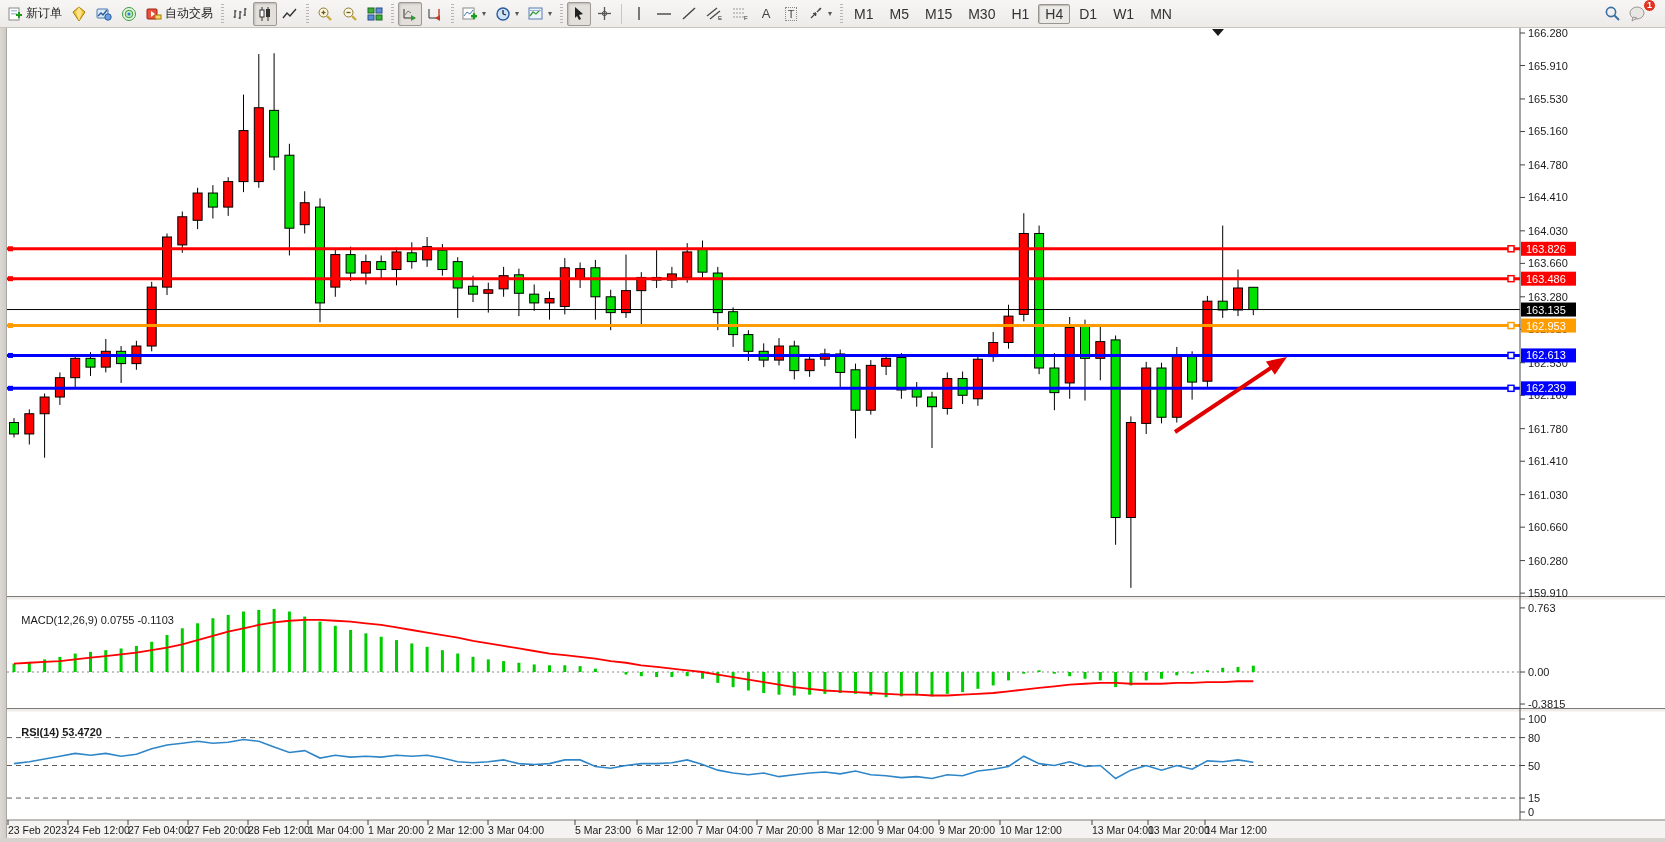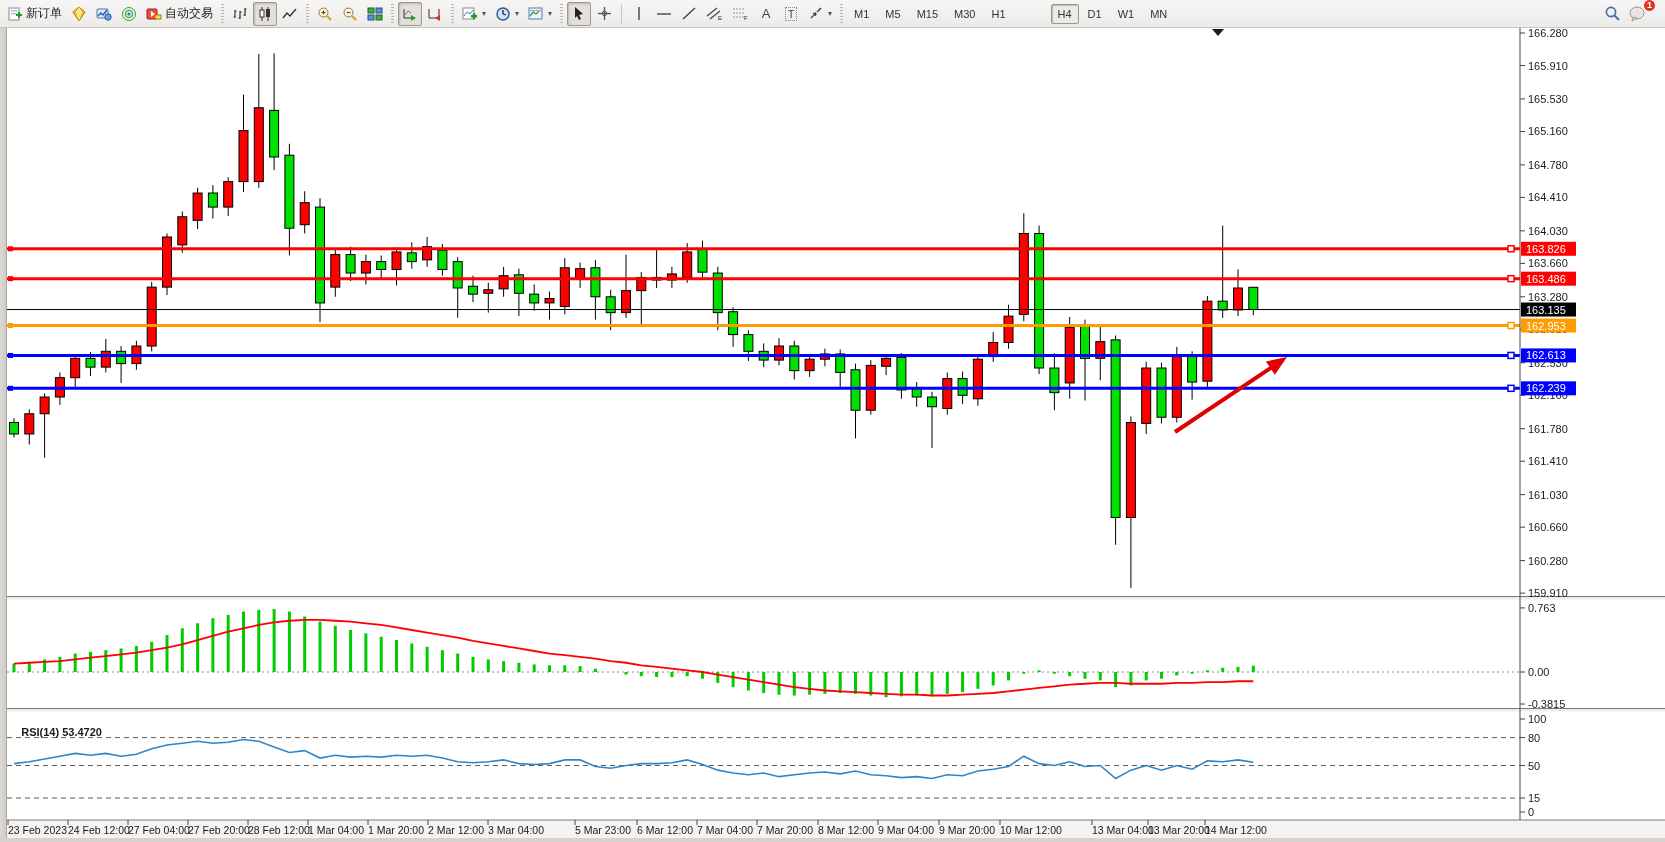--- a/index.html
+++ b/index.html
@@ -14,22 +14,22 @@
     display:flex; align-items:center; padding:0 4px; gap:1px;
   }
   .tbtn {
     height:24px; min-width:24px; display:flex; align-items:center; justify-content:center;
     padding:0 3px; border:1px solid transparent; border-radius:2px; color:#222; font-size:12px; gap:3px;
   }
   .tbtn.pressed { background:#e3e0db; border:1px solid #9d9a95; box-shadow:inset 1px 1px 2px rgba(0,0,0,.18); }
   .tsep { width:1px; height:20px; background:#c9c6c1; margin:0 4px; }
   .thandle { width:3px; height:20px; margin:0 3px;
     background:repeating-linear-gradient(#b9b6b1 0 1px, transparent 1px 3px); }
-  .tf-btn { height:20px; padding:1px 6px; font-size:11px; color:#333; border:1px solid transparent; }
-  .tf-btn.pressed { background:#eceae6; border:1px solid #989causes5; border:1px solid #98958f; box-shadow:inset 1px 1px 1px rgba(0,0,0,.2);margin-left:36px; }
+  .tf-btn { height:20px; padding:1px 6px; font-size:14px; color:#333; border:1px solid transparent; }
+  .tf-btn.pressed { background:#eceae6; border:1px solid #989causes5; border:1px solid #98958f; box-shadow:inset 1px 1px 1px rgba(0,0,0,.2); }
   .caret { font-size:8px; color:#555; margin-left:1px; }
   .right-group { margin-left:auto; display:flex; align-items:center; }
   .badge {
     position:absolute; top:-4px; right:-6px; min-width:13px; height:13px; border-radius:7px;
     color:#fff; font-size:9px; font-weight:bold; display:flex; align-items:center; justify-content:center;
     padding:0 3px; border:1px solid #fff;
   }
   .chat-wrap { position:relative; margin-right:10px; }
 
   
@@ -667,16 +667,19 @@
         <text x="1205" y="806" font-family="Liberation Sans, sans-serif">14 Mar 12:00</text>
       </g>
       <polygon points="1212,1 1224,1 1218,8" fill="#1a1a1a"></polygon>
       <line x1="1175" y1="404" x2="1275.3672995223428" y2="336.7897547841454" stroke="#E00000" stroke-width="4"></line>
       <polygon points="1287,329 1274.8331449085729,346.77547853601175 1265.9305680124069,333.4809637044036" fill="#E00000"></polygon>
     </svg>
 
   <div class="left-frame"></div>
   <div class="bottom-frame"></div>
 
+  <div class="overlay-label" id="macd-label">
+    <span>MACD(12,26,9)</span> <span>0.0755 -0.1103</span>
+  </div>
   <div class="overlay-label" id="rsi-label">
     <span>RSI(14)</span> <span>53.4720</span>
   </div>
 </div>
 
 </body></html>

